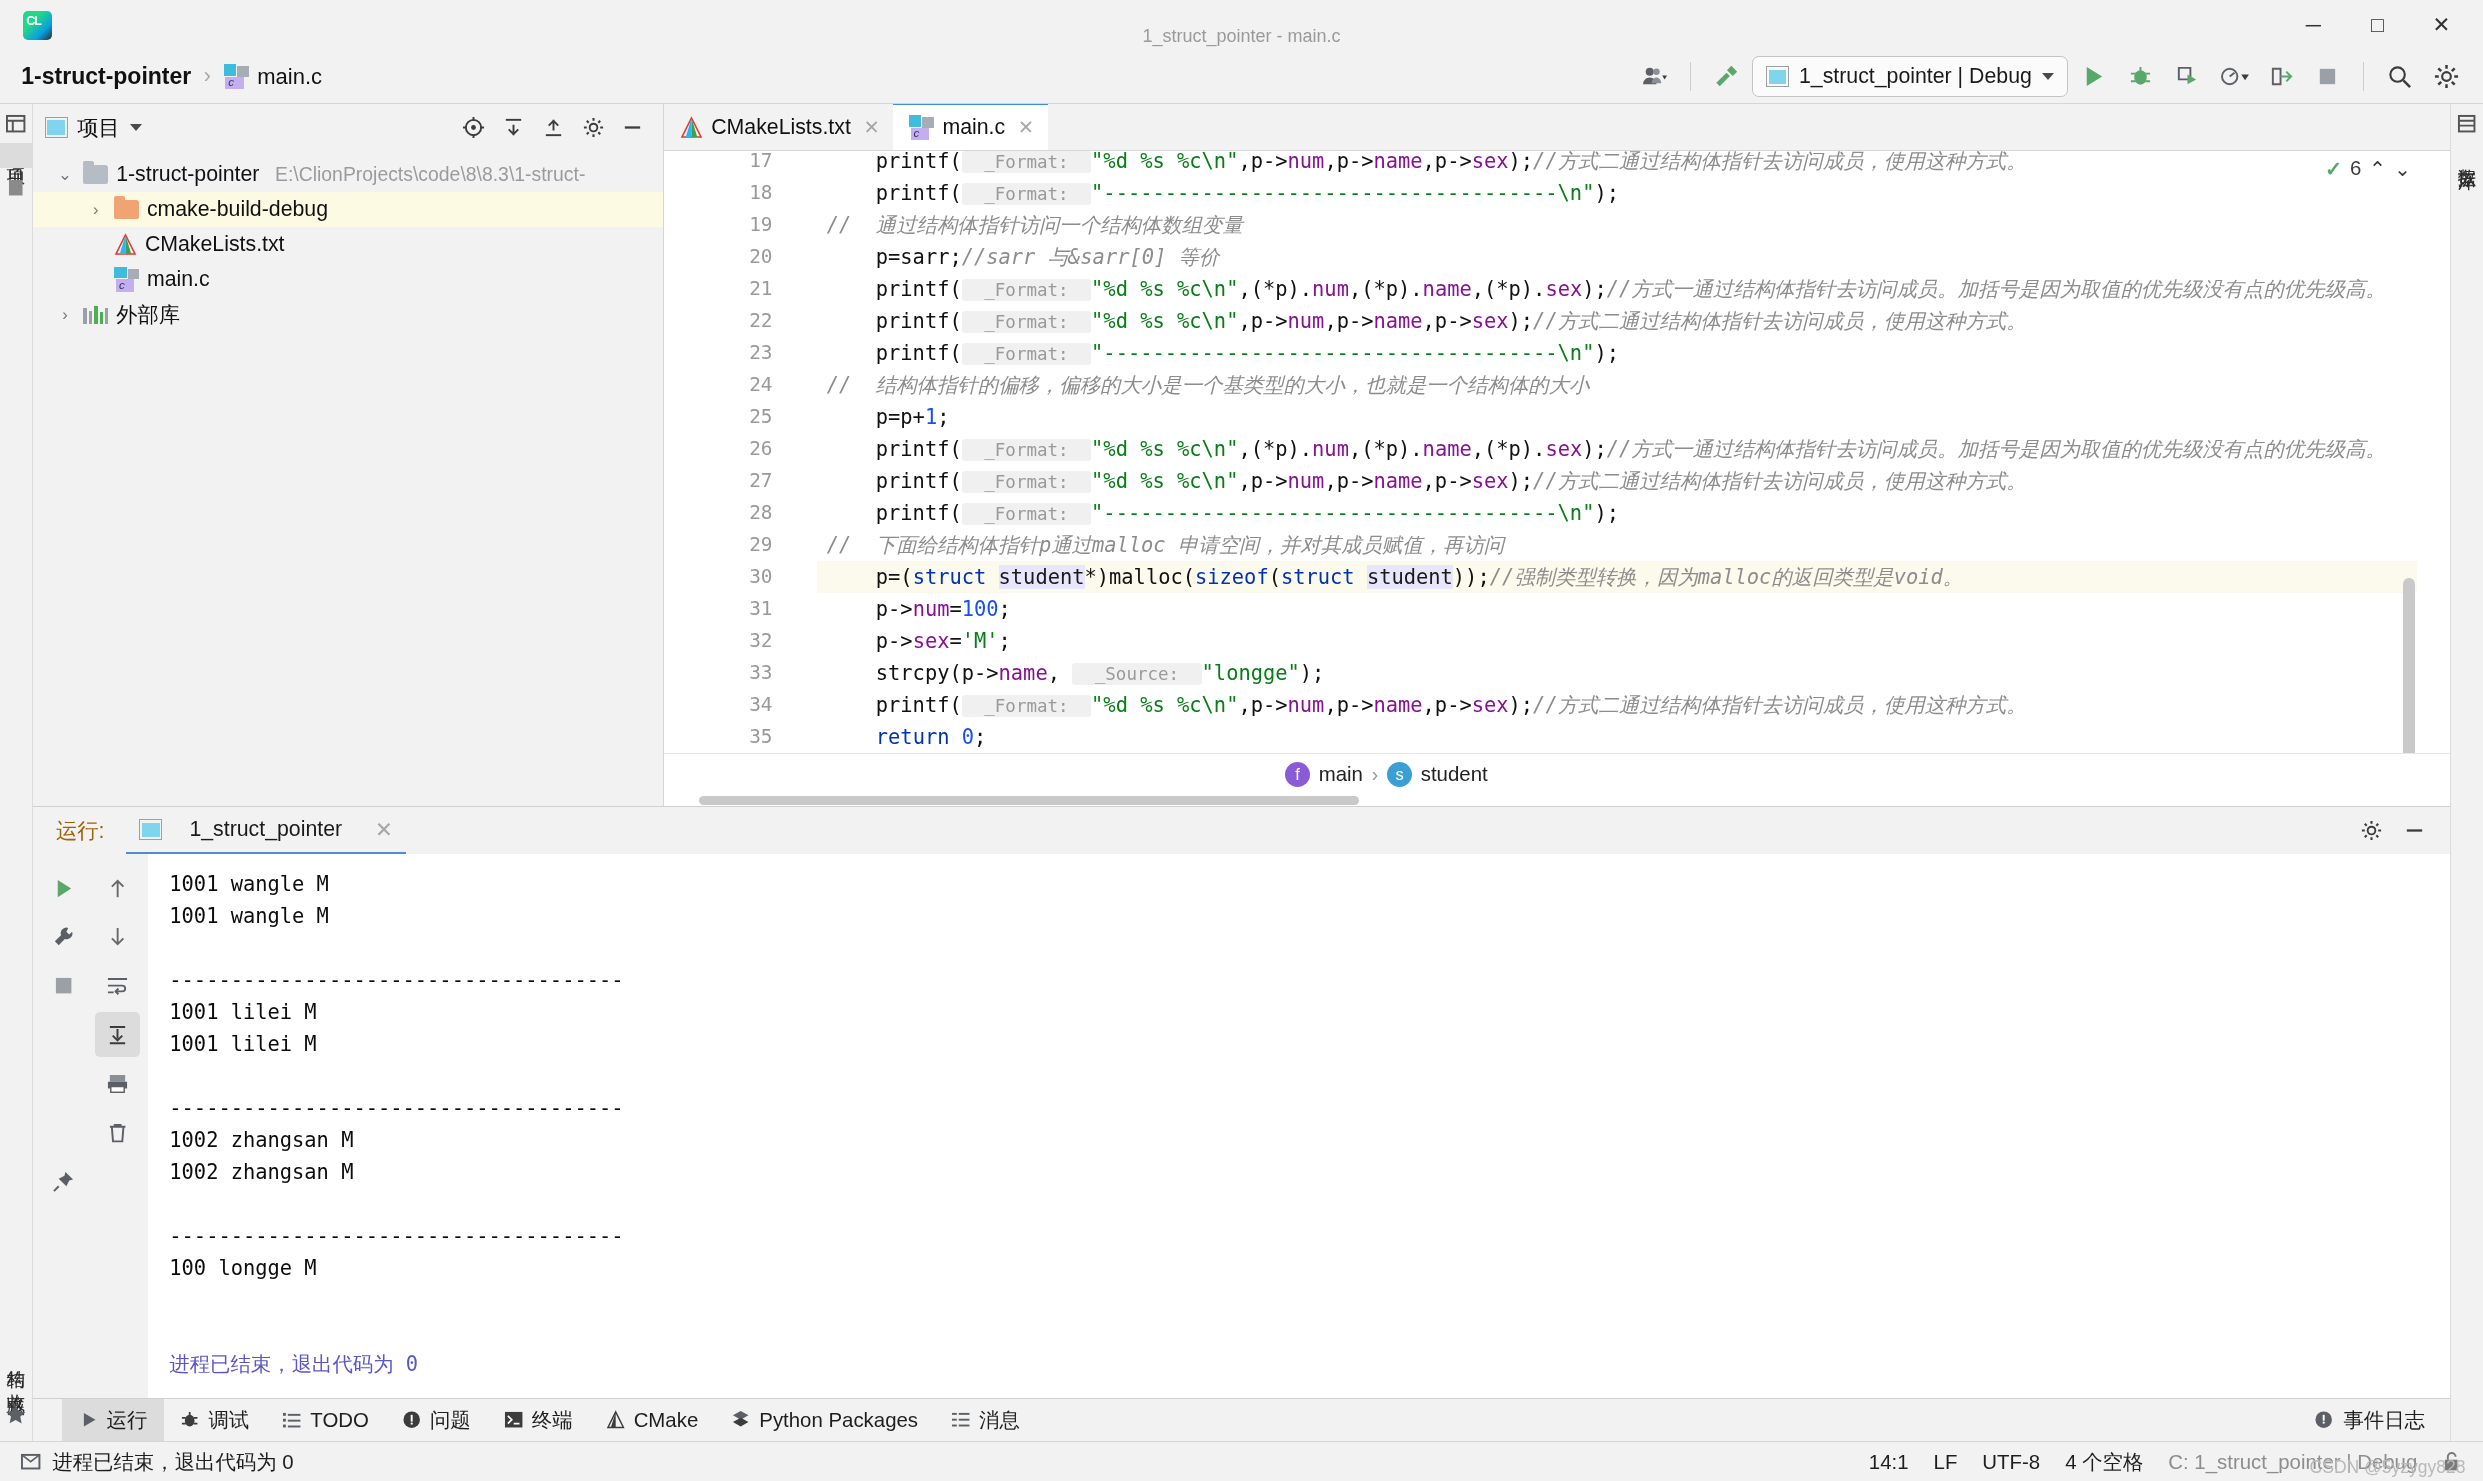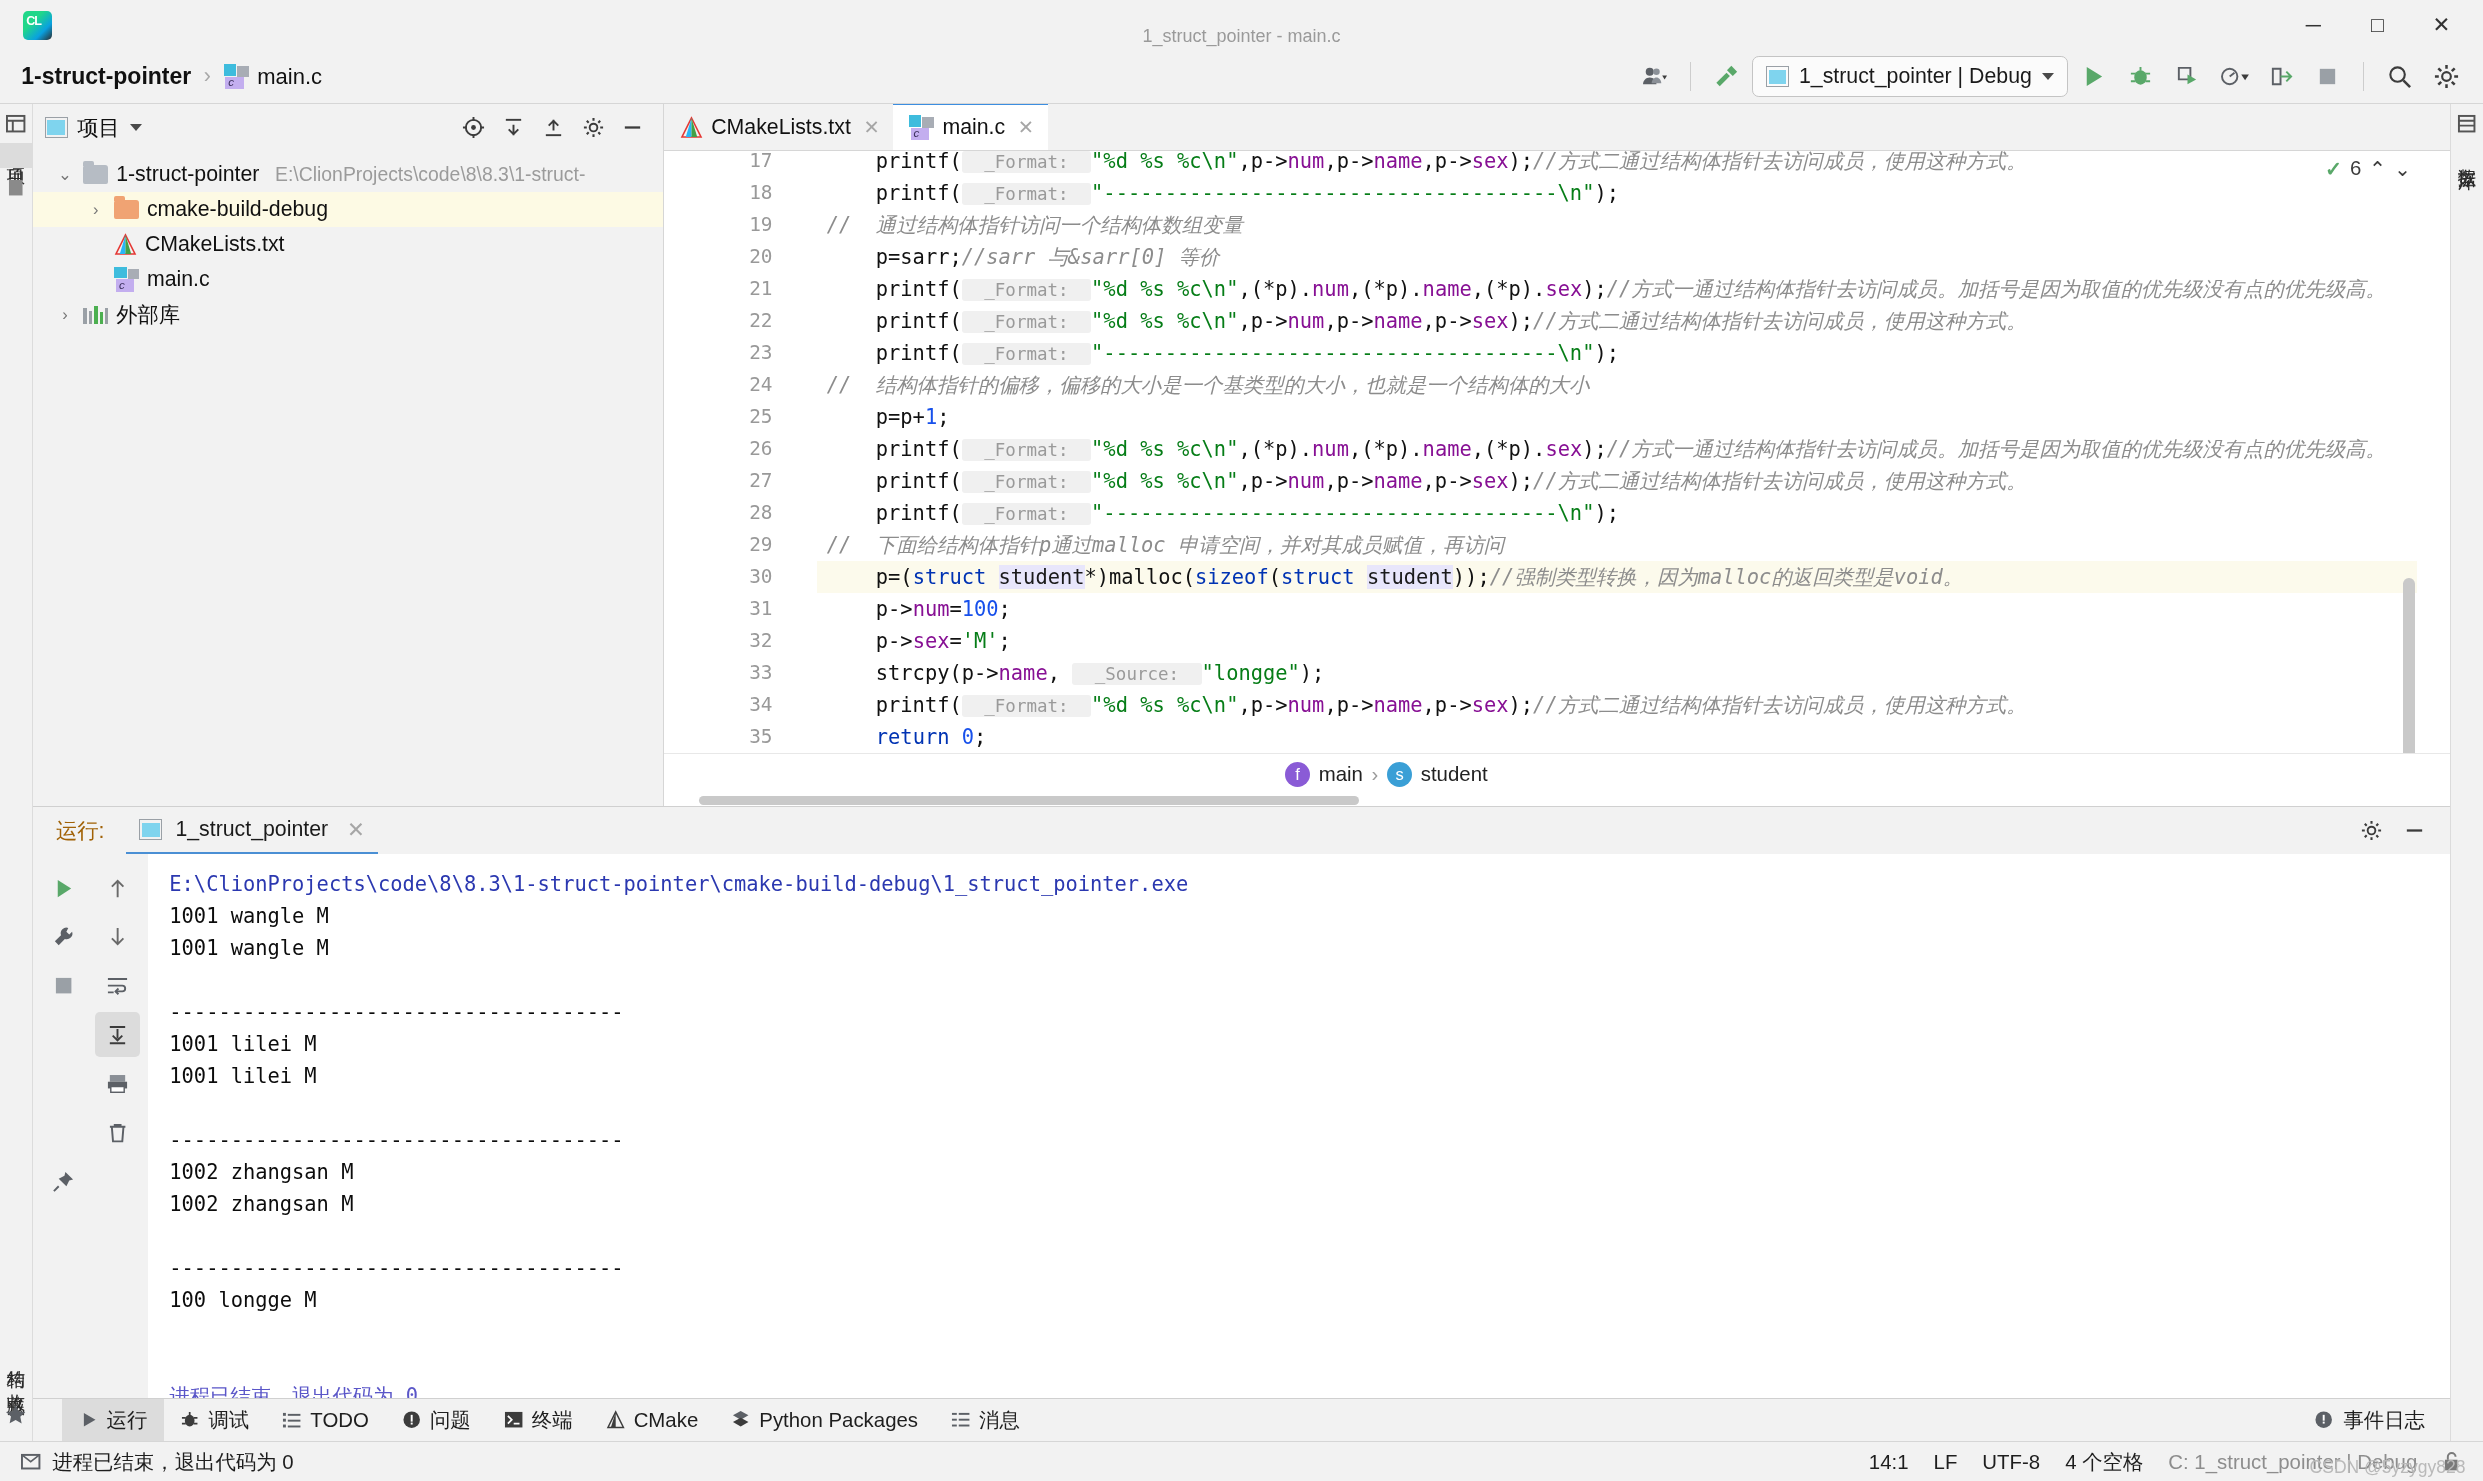--- a/index.html
+++ b/index.html
@@ -109,21 +109,21 @@
   .bmark { width:25px;height:25px;border-radius:50%;display:flex;align-items:center;justify-content:center;font-size:16.5px;color:#fff;background:#8a5bd6;}
   .bmark.s { background:#3a9fd6;}
   .bsep { color:#9a9a9a;}
   .hscroll { height:11.6px; background:#fff; position:relative; flex:none;}
   .hscroll i { position:absolute; left:35px; top:1.9px; width:660px; height:8.7px; background:#c9c9c9; border-radius:4.9px;}
 
   
   .runwin { flex:1; display:flex; flex-direction:column; background:#f2f2f2; border-top:1px solid #d0d0d0; min-height:0;}
   .run-header { height:47px; display:flex; align-items:center; background:#f2f2f2; flex:none; padding-left:23px;}
   .run-label { font-size:21.3px; color:#a16207; margin-right:21.3px;}
-  .run-tab { display:flex; align-items:center; gap:13px; height:46px; padding:0 13.6px; font-size:21.3px; border-bottom:2.9px solid #4a8fd4;}
+  .run-tab { display:flex; align-items:center; gap:27px; height:46px; padding:0 13.6px; font-size:21.3px; border-bottom:2.9px solid #4a8fd4;}
   .run-tab .x { color:#a6a6a6; margin-left:5.8px;}
   .run-actions { margin-left:auto; display:flex; gap:5.8px; padding-right:17.5px;}
   .run-body { flex:1; display:flex; min-height:0;}
   .run-side { width:115px; flex:none; background:#f2f2f2; display:flex; flex-direction:column; align-items:center; padding-top:11.6px; gap:3.9px;}
   .rbtn { width:45px;height:45px;display:flex;align-items:center;justify-content:center;color:#4a4a4a;border-radius:4.9px;}
   .rbtn.sel { background:#dcdcdc;}
   .console { flex:1; background:#fff; font-family:"DejaVu Sans Mono",monospace; font-size:20.4px; padding:13.6px 0 0 21.3px; overflow:hidden; line-height:32px; color:#0c0c0c;}
   .c-path { color:#2b38b0;}
   .c-exit { color:#5a56c8;}
 
@@ -547,21 +547,20 @@
               <div class="rbtn">
                 <svg width="23" height="23" viewBox="0 0 24 24">
                     <path d="M14 2l8 8-4 1-3 6-8-8 6-3z" fill="#5c6066"></path>
                     <path d="M7 17l-5 5" stroke="#5c6066" stroke-width="2"></path>
                   </svg>
               </div>
               <div class="rbtn"></div>
             </div>
           </div>
           <div class="console" id="console-output">
-              <div class="c-path">E:\ClionProjects\code\8\8.3\1-struct-pointer\cmake-build-debug\1_struct_pointer.exe</div>
               <div class="">1001 wangle M</div>
               <div class="">1001 wangle M</div>
               <div class="">&nbsp;</div>
               <div class="">-------------------------------------</div>
               <div class="">1001 lilei M</div>
               <div class="">1001 lilei M</div>
               <div class="">&nbsp;</div>
               <div class="">-------------------------------------</div>
               <div class="">1002 zhangsan M</div>
               <div class="">1002 zhangsan M</div>

